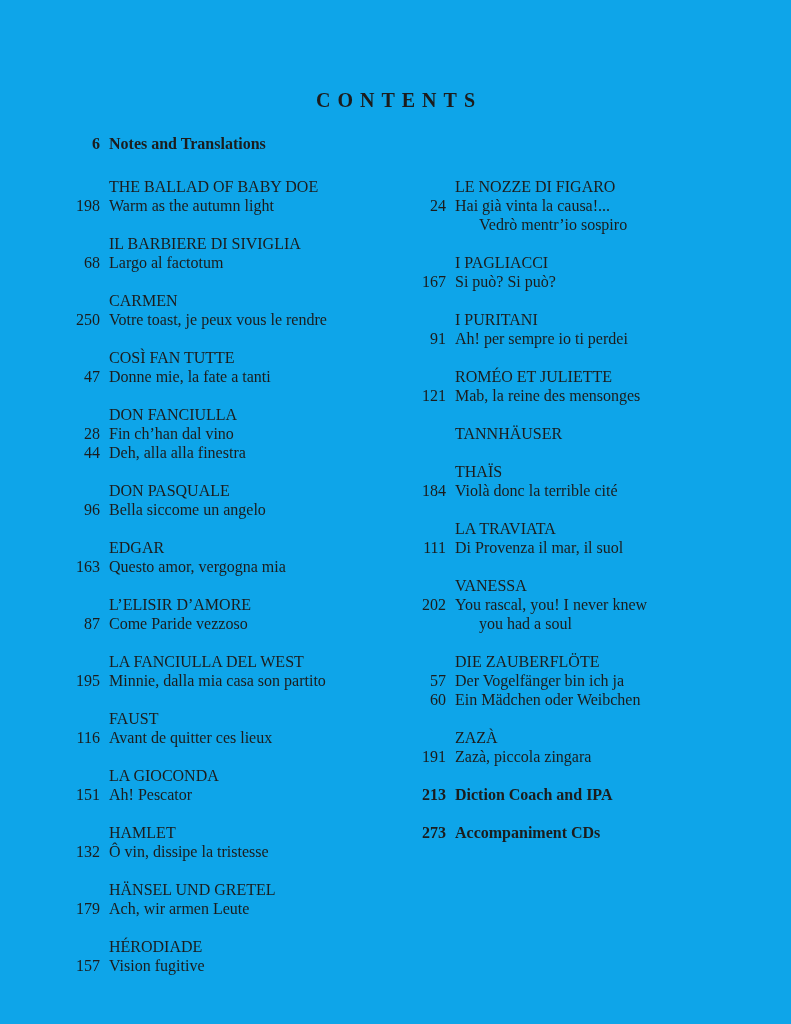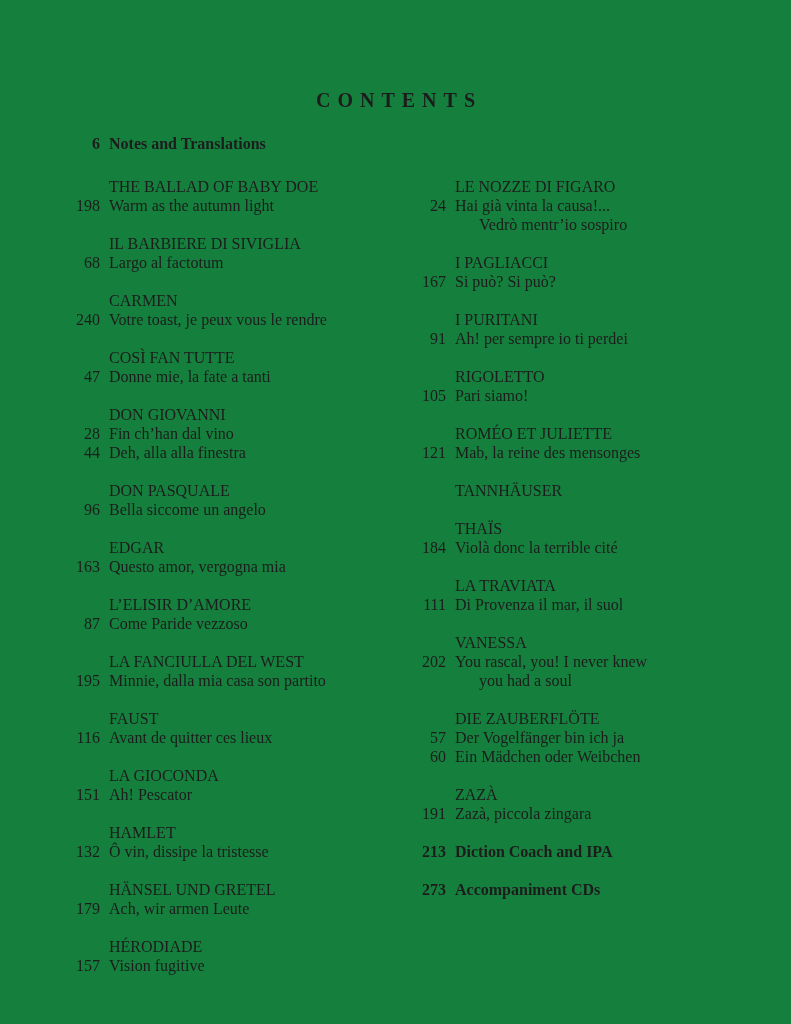--- a/index.html
+++ b/index.html
@@ -5,21 +5,21 @@
   html, body {
     margin: 0;
     padding: 0;
     background: #e8e8e8;
   }
   .page {
     position: relative;
     width: 791px;
     height: 1024px;
     margin: 0 auto;
-    background: #15803d;
+    background: #0ea5e9;
     font-family: "Liberation Serif", "DejaVu Serif", serif;
     color: #1c1c1c;
     overflow: hidden;
   }
   .contents-title {
     position: absolute;
     top: 89px;
     left: 0;
     width: 100%;
     text-align: center;
@@ -90,38 +90,38 @@
           <span class="num">68</span>
           <span class="txt">Largo al factotum</span>
         </div>
       </div>
       <div class="block">
         <div class="line">
           <span class="num"></span>
           <span class="txt">CARMEN</span>
         </div>
         <div class="line">
-          <span class="num">240</span>
+          <span class="num">250</span>
           <span class="txt">Votre toast, je peux vous le rendre</span>
         </div>
       </div>
       <div class="block">
         <div class="line">
           <span class="num"></span>
           <span class="txt">COSÌ FAN TUTTE</span>
         </div>
         <div class="line">
           <span class="num">47</span>
           <span class="txt">Donne mie, la fate a tanti</span>
         </div>
       </div>
       <div class="block">
         <div class="line">
           <span class="num"></span>
-          <span class="txt">DON GIOVANNI</span>
+          <span class="txt">DON FANCIULLA</span>
         </div>
         <div class="line">
           <span class="num">28</span>
           <span class="txt">Fin ch’han dal vino</span>
         </div>
         <div class="line">
           <span class="num">44</span>
           <span class="txt">Deh, alla alla finestra</span>
         </div>
       </div>
@@ -248,30 +248,20 @@
           <span class="txt">I PURITANI</span>
         </div>
         <div class="line">
           <span class="num">91</span>
           <span class="txt">Ah! per sempre io ti perdei</span>
         </div>
       </div>
       <div class="block">
         <div class="line">
           <span class="num"></span>
-          <span class="txt">RIGOLETTO</span>
-        </div>
-        <div class="line">
-          <span class="num">105</span>
-          <span class="txt">Pari siamo!</span>
-        </div>
-      </div>
-      <div class="block">
-        <div class="line">
-          <span class="num"></span>
           <span class="txt">ROMÉO ET JULIETTE</span>
         </div>
         <div class="line">
           <span class="num">121</span>
           <span class="txt">Mab, la reine des mensonges</span>
         </div>
       </div>
       <div class="block">
         <div class="line">
           <span class="num"></span>

